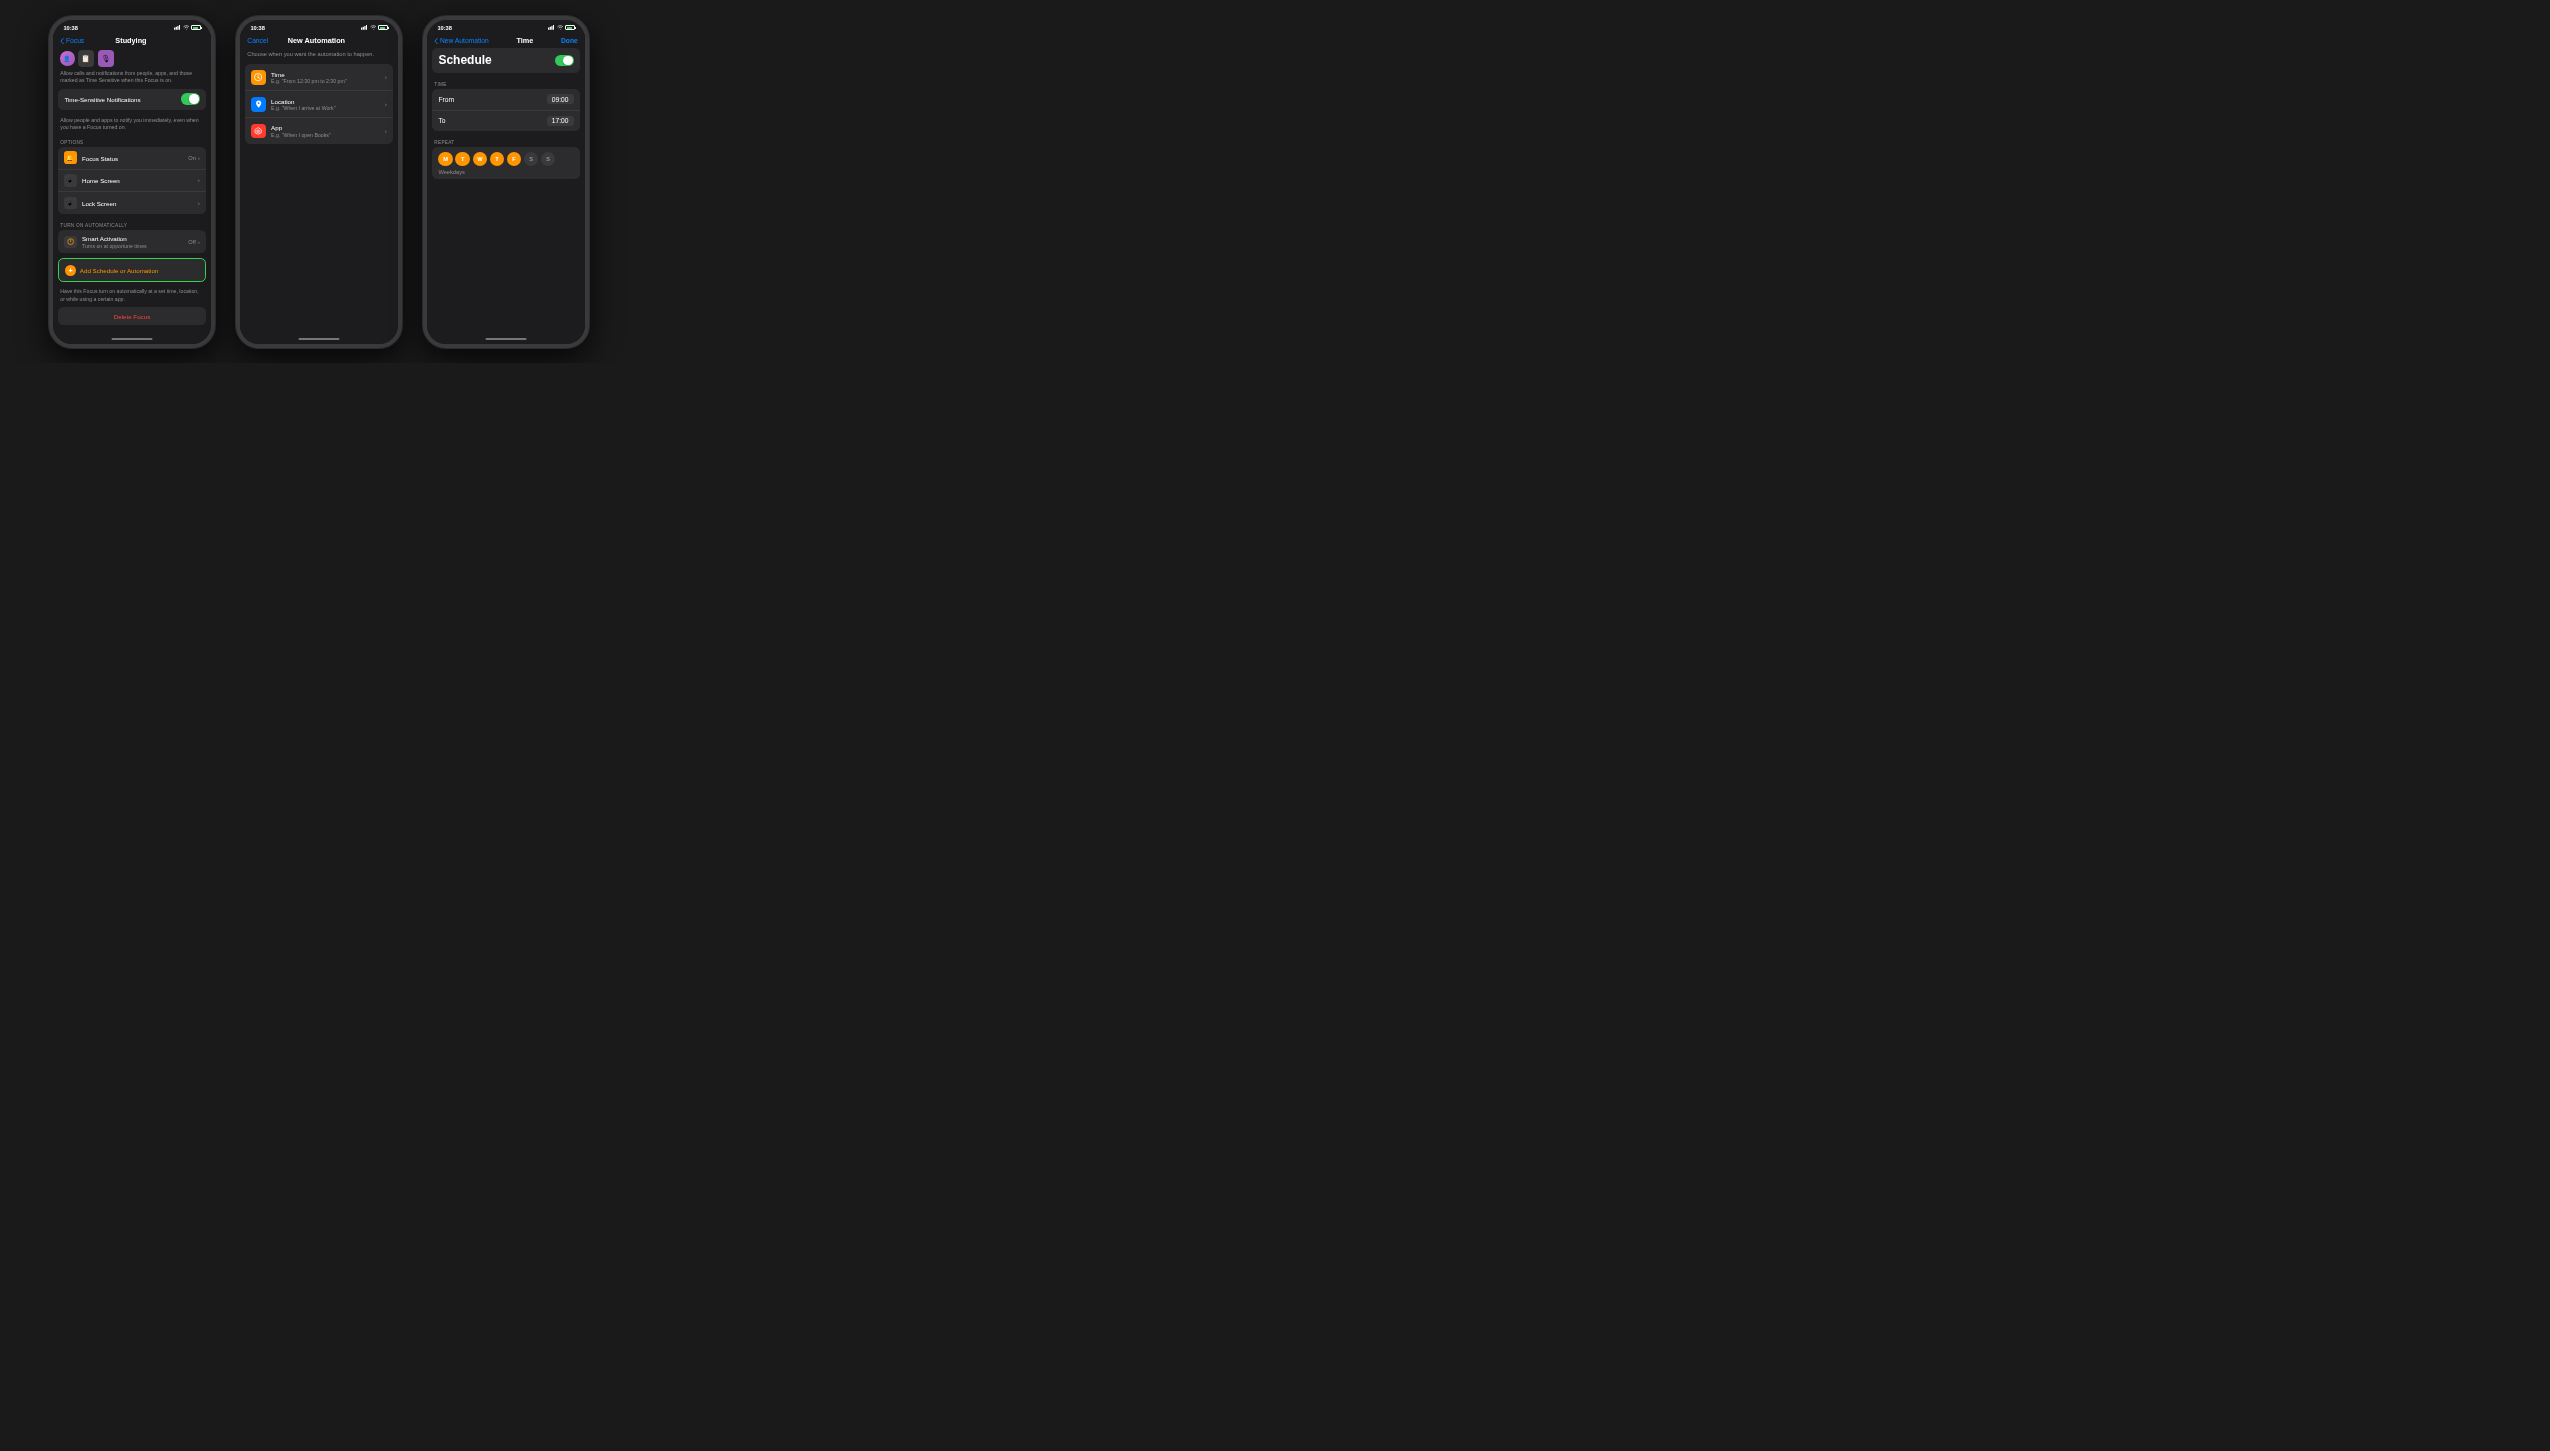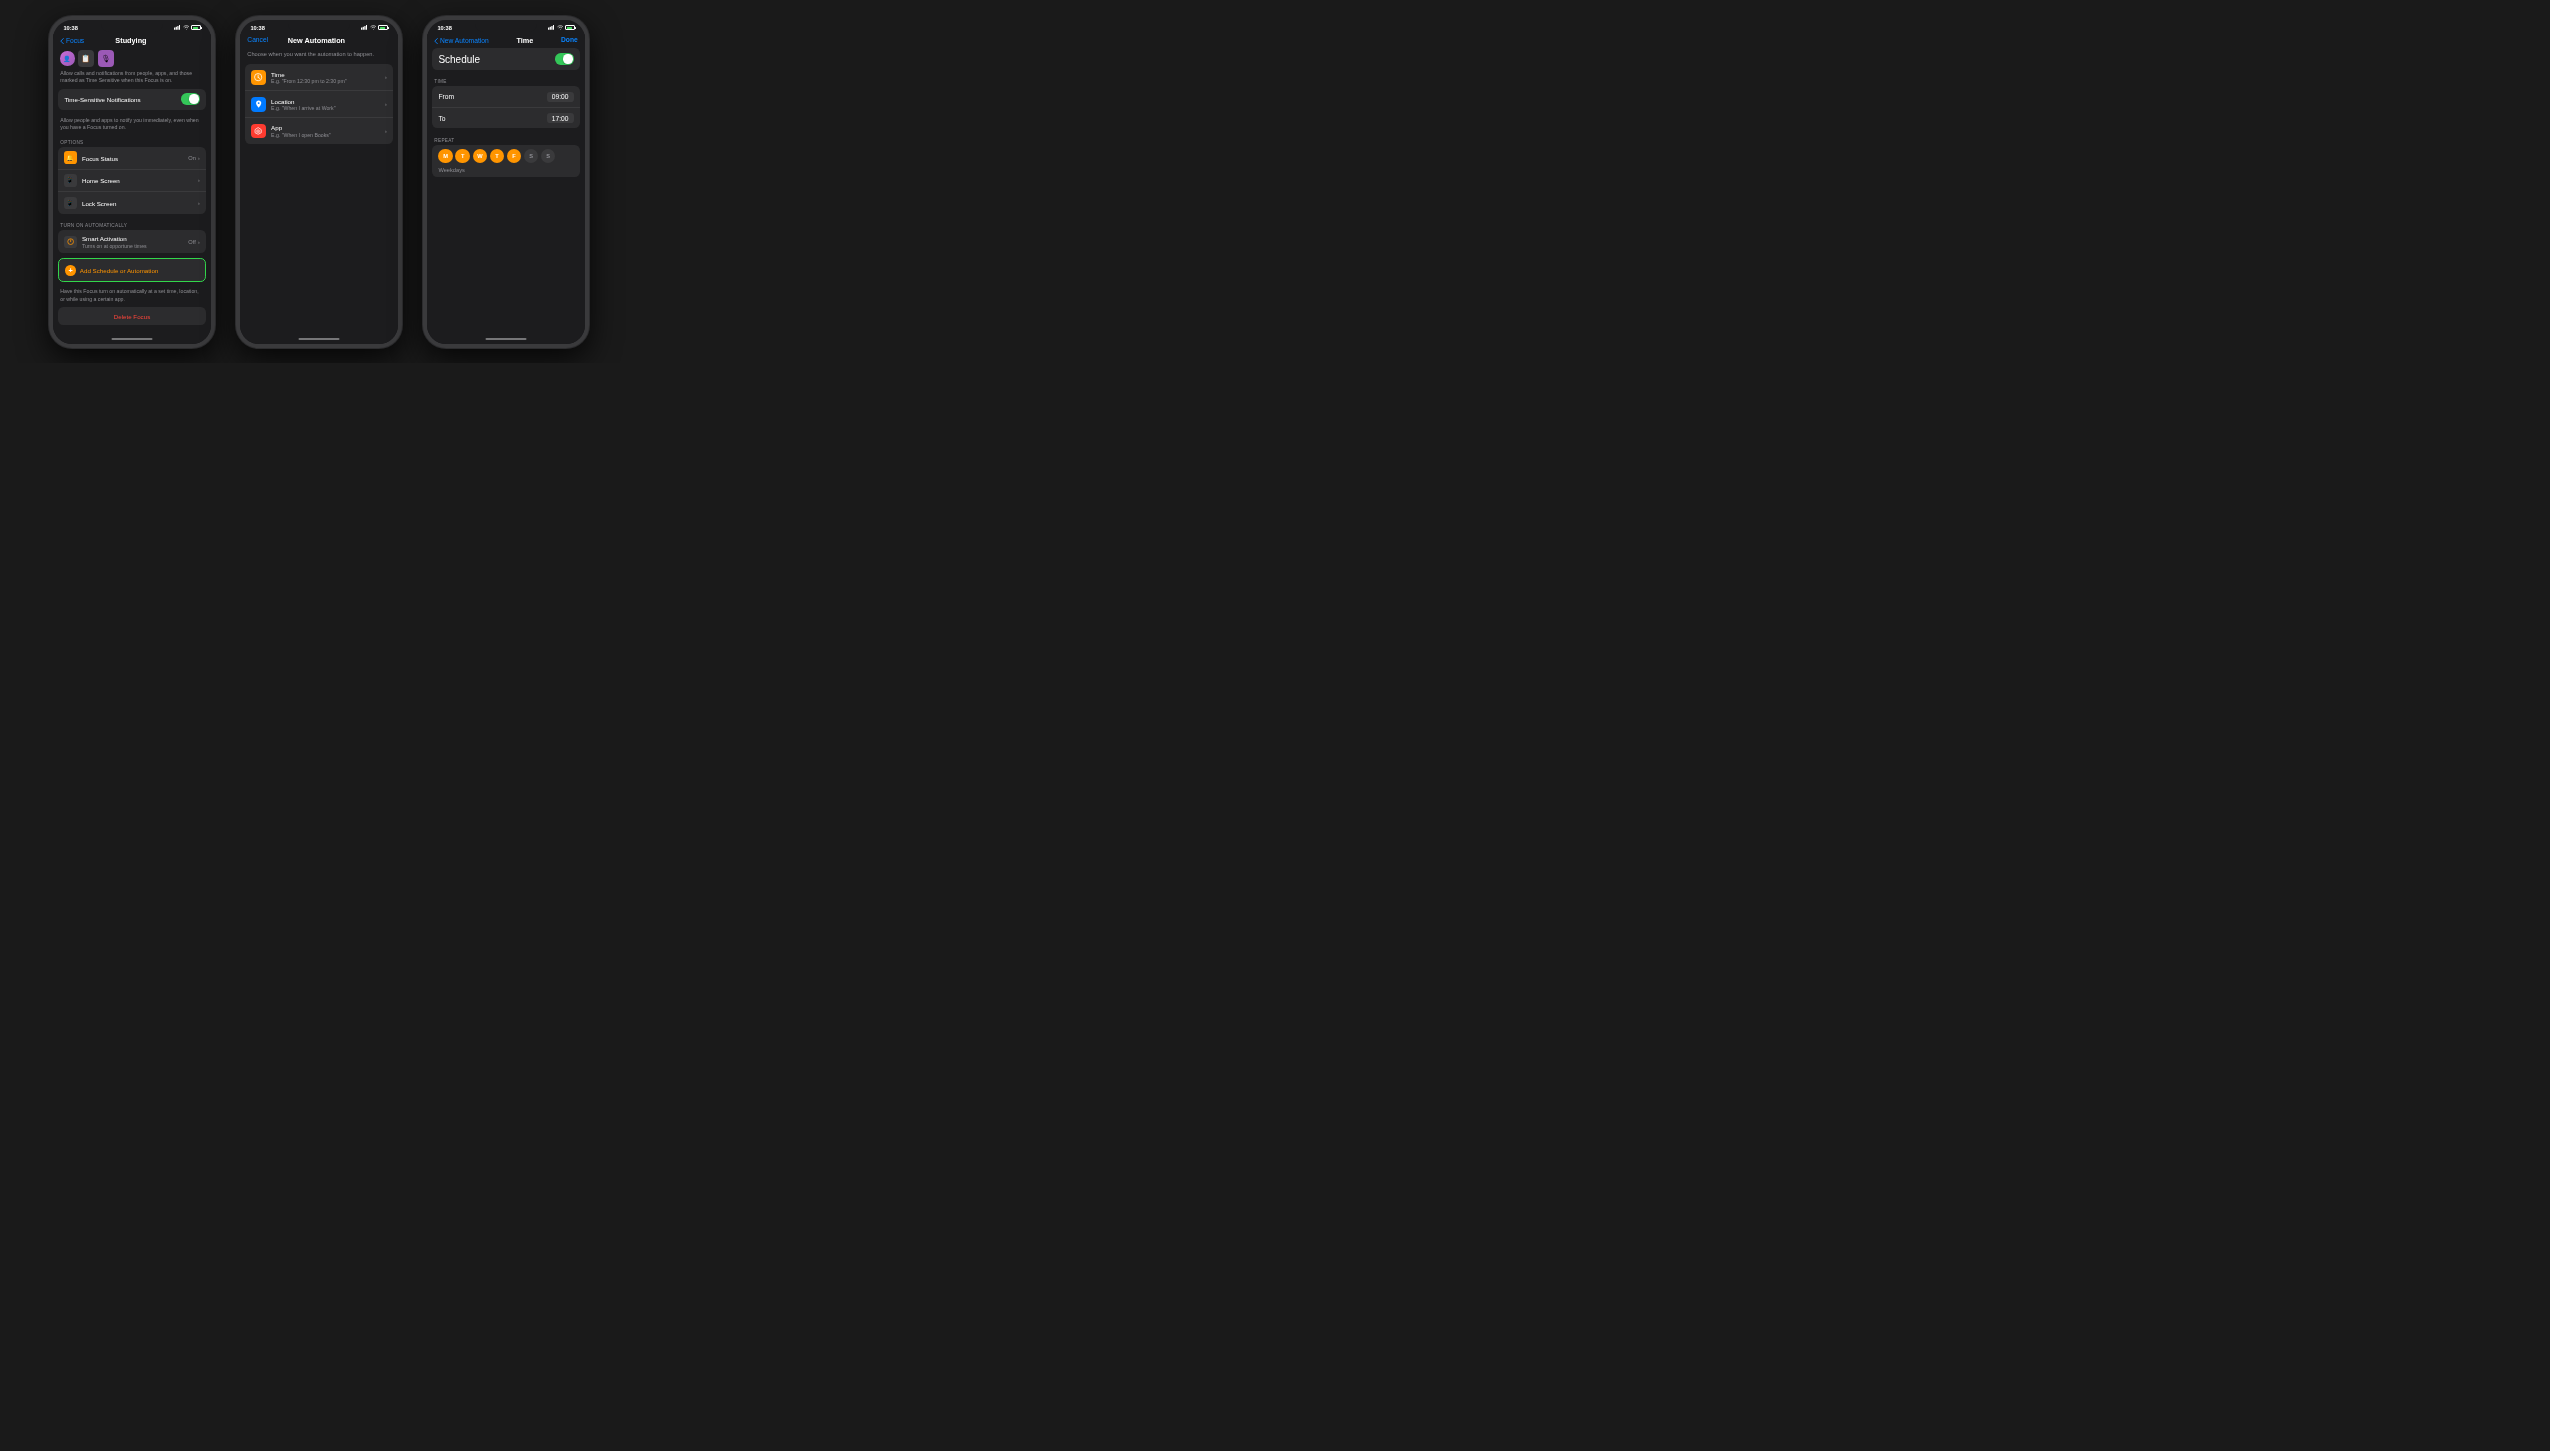--- a/index.html
+++ b/index.html
@@ -84,20 +84,21 @@
       overflow-y: auto;
       overflow-x: hidden;
       background: #1c1c1e;
       scrollbar-width: none;
     }
     .screen::-webkit-scrollbar { display: none; }
 
     
     .nav-bar {
       display: flex;
+      align-items: center;
       justify-content: space-between;
       padding: 2.1px 7.3px 3.1px;
       background: #1c1c1e;
     }
     .nav-back {
       color: #0a84ff;
       font-size: 6.7px;
       display: flex;
       align-items: center;
       gap: 1.6px;
@@ -280,21 +281,21 @@
     
     .schedule-row {
       display: flex;
       align-items: center;
       justify-content: space-between;
       padding: 5.2px 6.2px;
       background: #2c2c2e;
       border-radius: 5.2px;
       margin: 0 5.2px 5.2px;
     }
-    .schedule-label { font-size: 10px; color: white; font-weight: 400; }
+    .schedule-label { font-size: 12px; color: white; font-weight: 700; }
 
     
     .days-row {
       display: flex;
       gap: 2.6px;
       padding: 4.1px 6.2px 3.1px;
     }
     .day-circle {
       width: 14.5px; height: 14.5px;
       border-radius: 50%;

